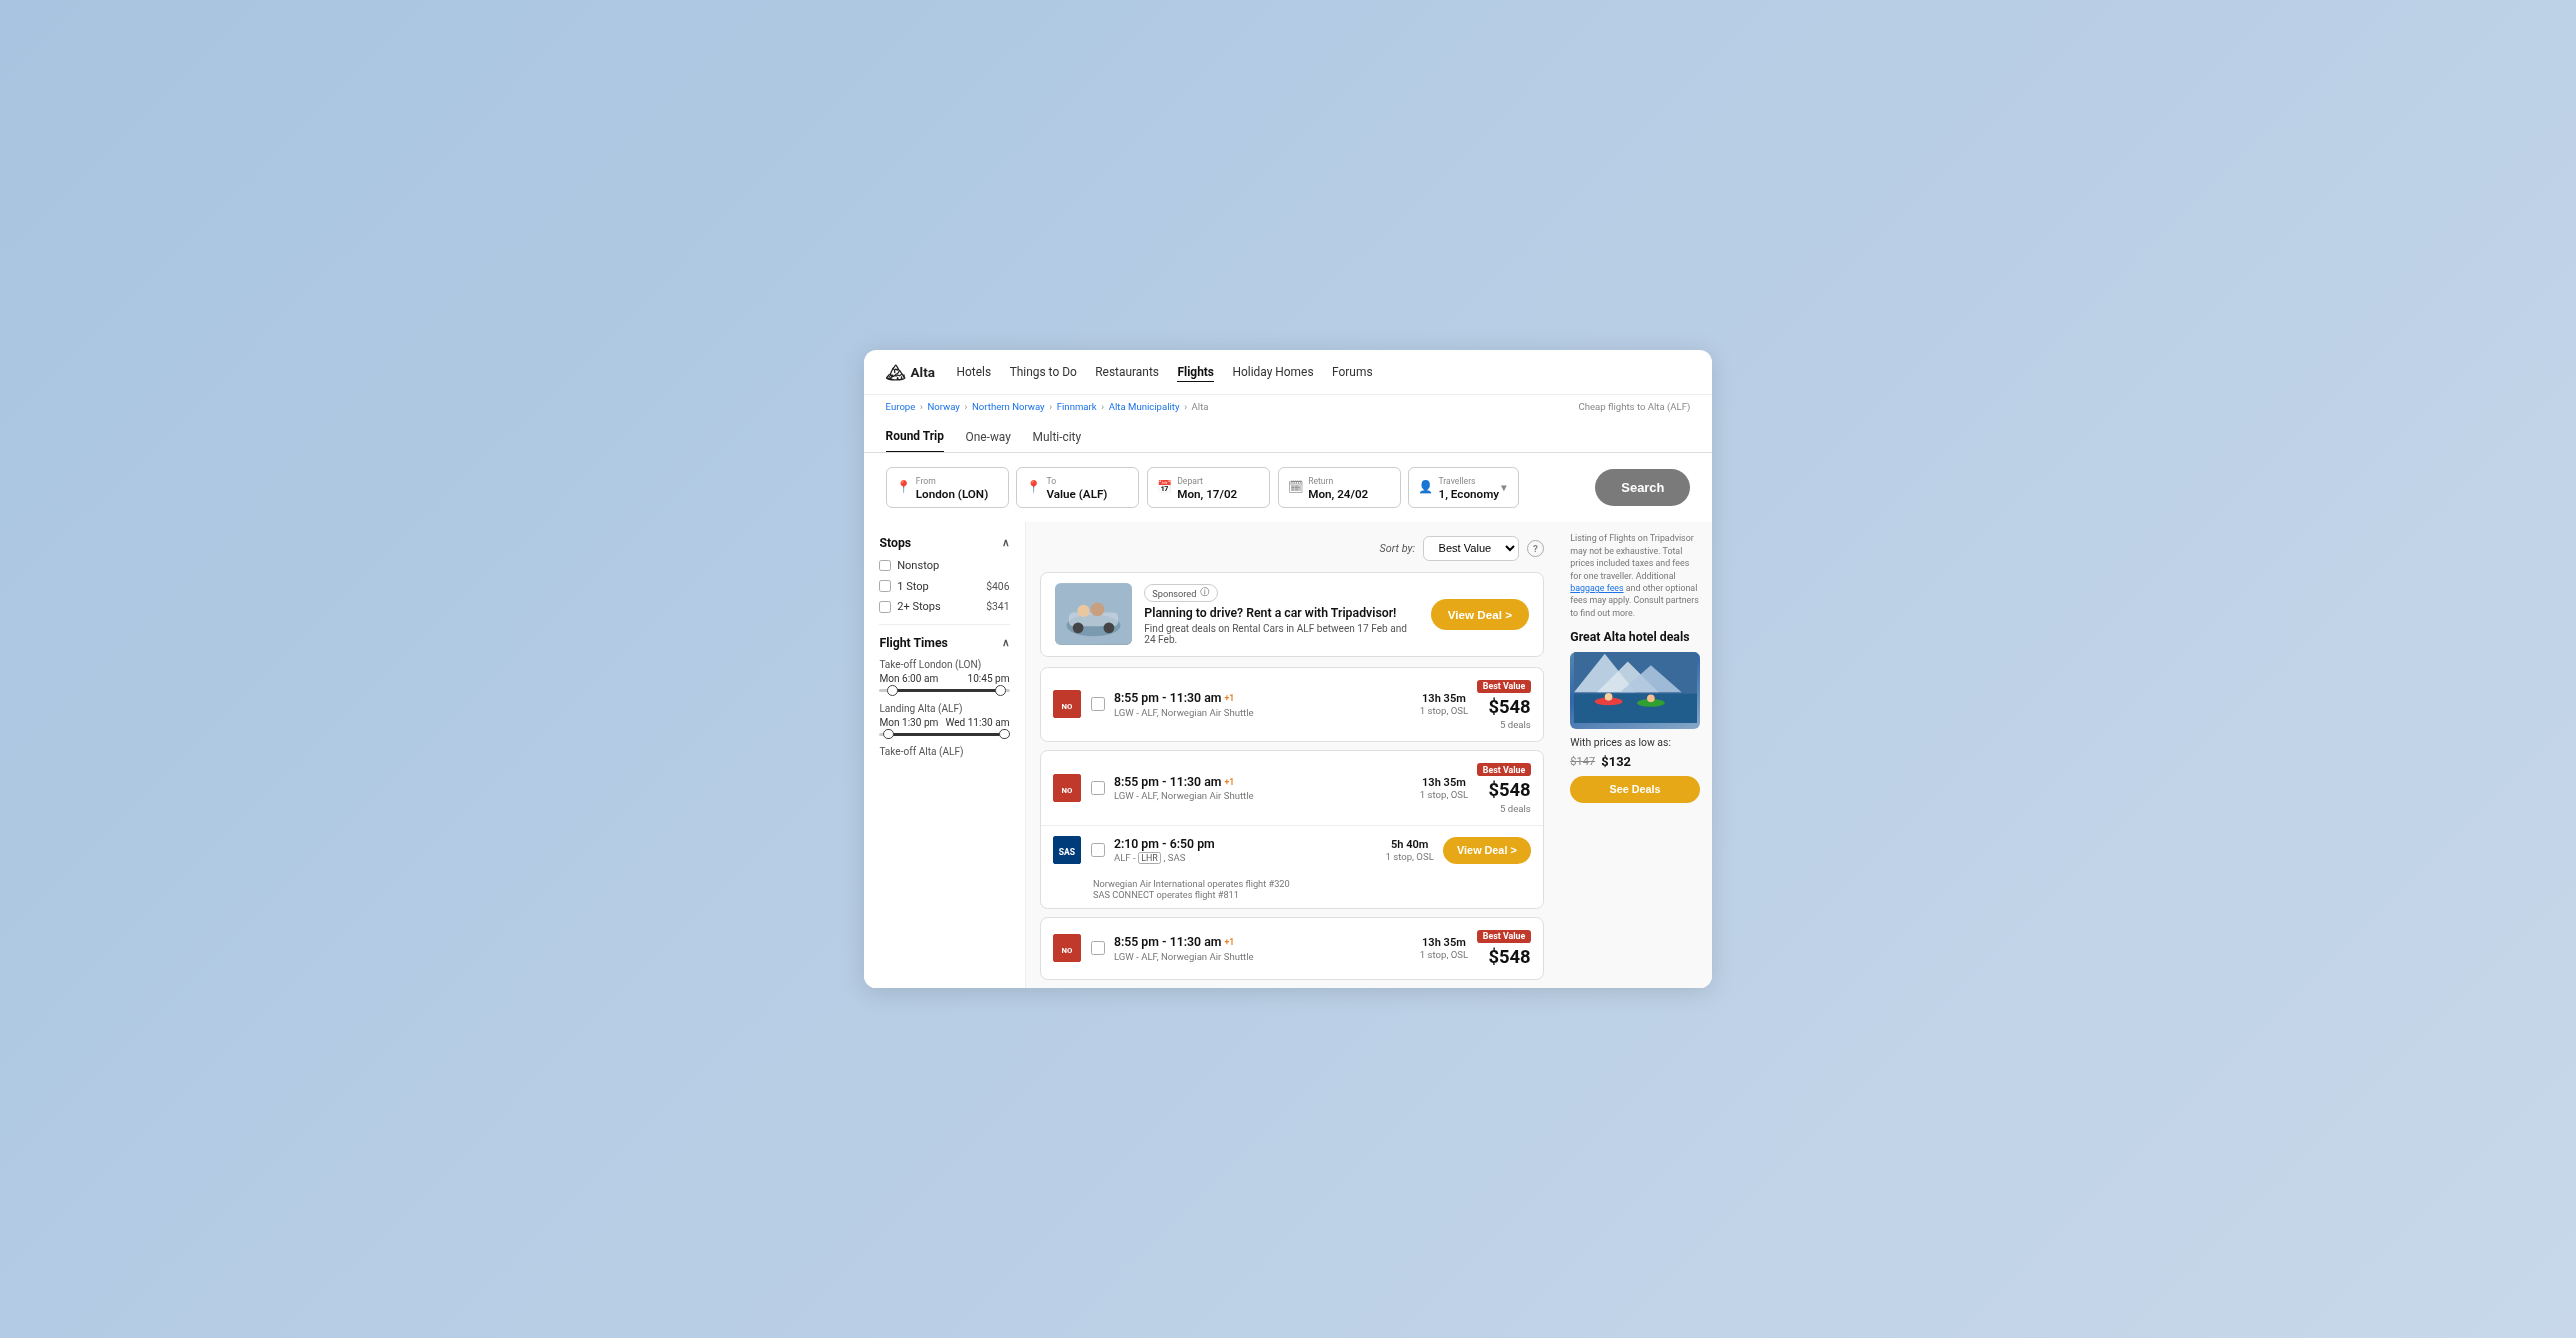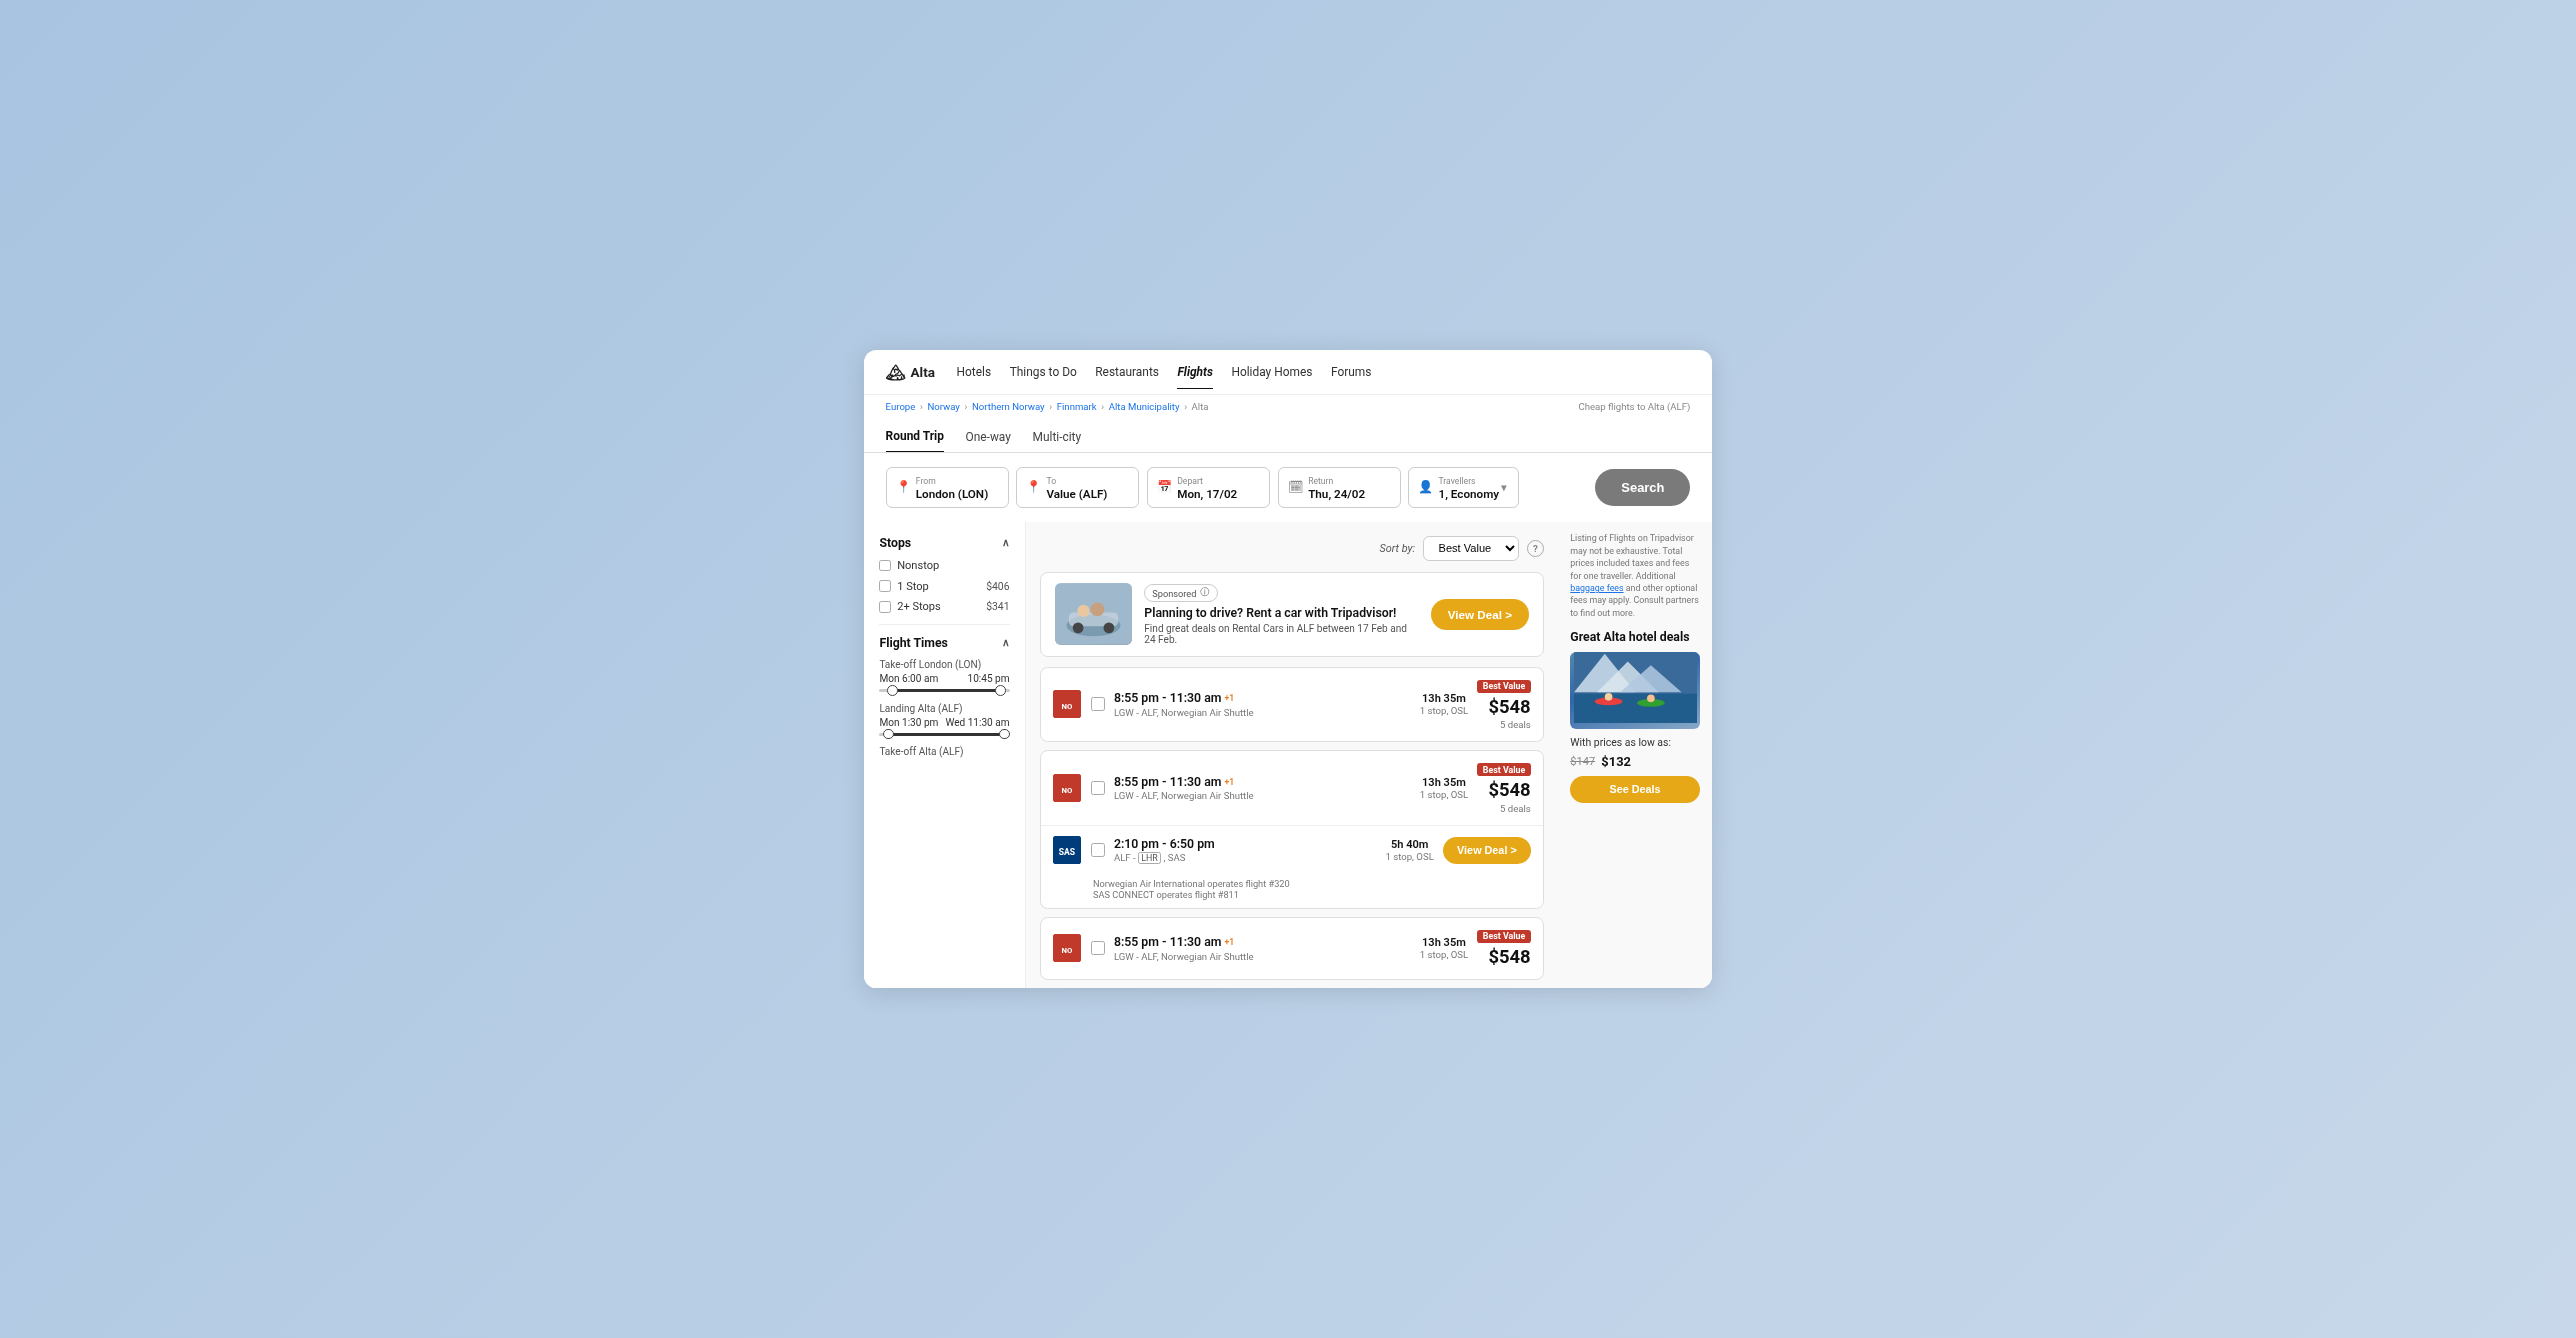--- a/index.html
+++ b/index.html
@@ -44,22 +44,21 @@
     }
     .nav-links li a {
       text-decoration: none;
       color: #333;
       font-size: 0.97rem;
     }
     .nav-links li a.active {
       font-weight: 700;
       color: #111;
       border-bottom: 1.5px solid #111;
-      padding-bottom: 9px;
-      font-style: italic;
+      padding-bottom: 2px;
     }
     
     .breadcrumb {
       padding: 6.2px 21.6px;
       font-size: 0.78rem;
       color: #666;
       display: flex;
       align-items: center;
       gap: 3.1px;
     }
@@ -547,21 +546,21 @@
           <label>Depart</label>
           <div class="val">Mon, 17/02</div>
         </div>
       </div>
     </div>
     <div class="search-field">
       <div class="search-field-wrap">
         <span class="search-field-icon">🗓</span>
         <div>
           <label>Return</label>
-          <div class="val">Thu, 24/02</div>
+          <div class="val">Mon, 24/02</div>
         </div>
       </div>
     </div>
     <div class="search-field" style="min-width:108px;">
       <div class="search-field-wrap">
         <span class="search-field-icon">👤</span>
         <div style="flex:1;">
           <label>Travellers</label>
           <div class="val">1, Economy</div>
         </div>

